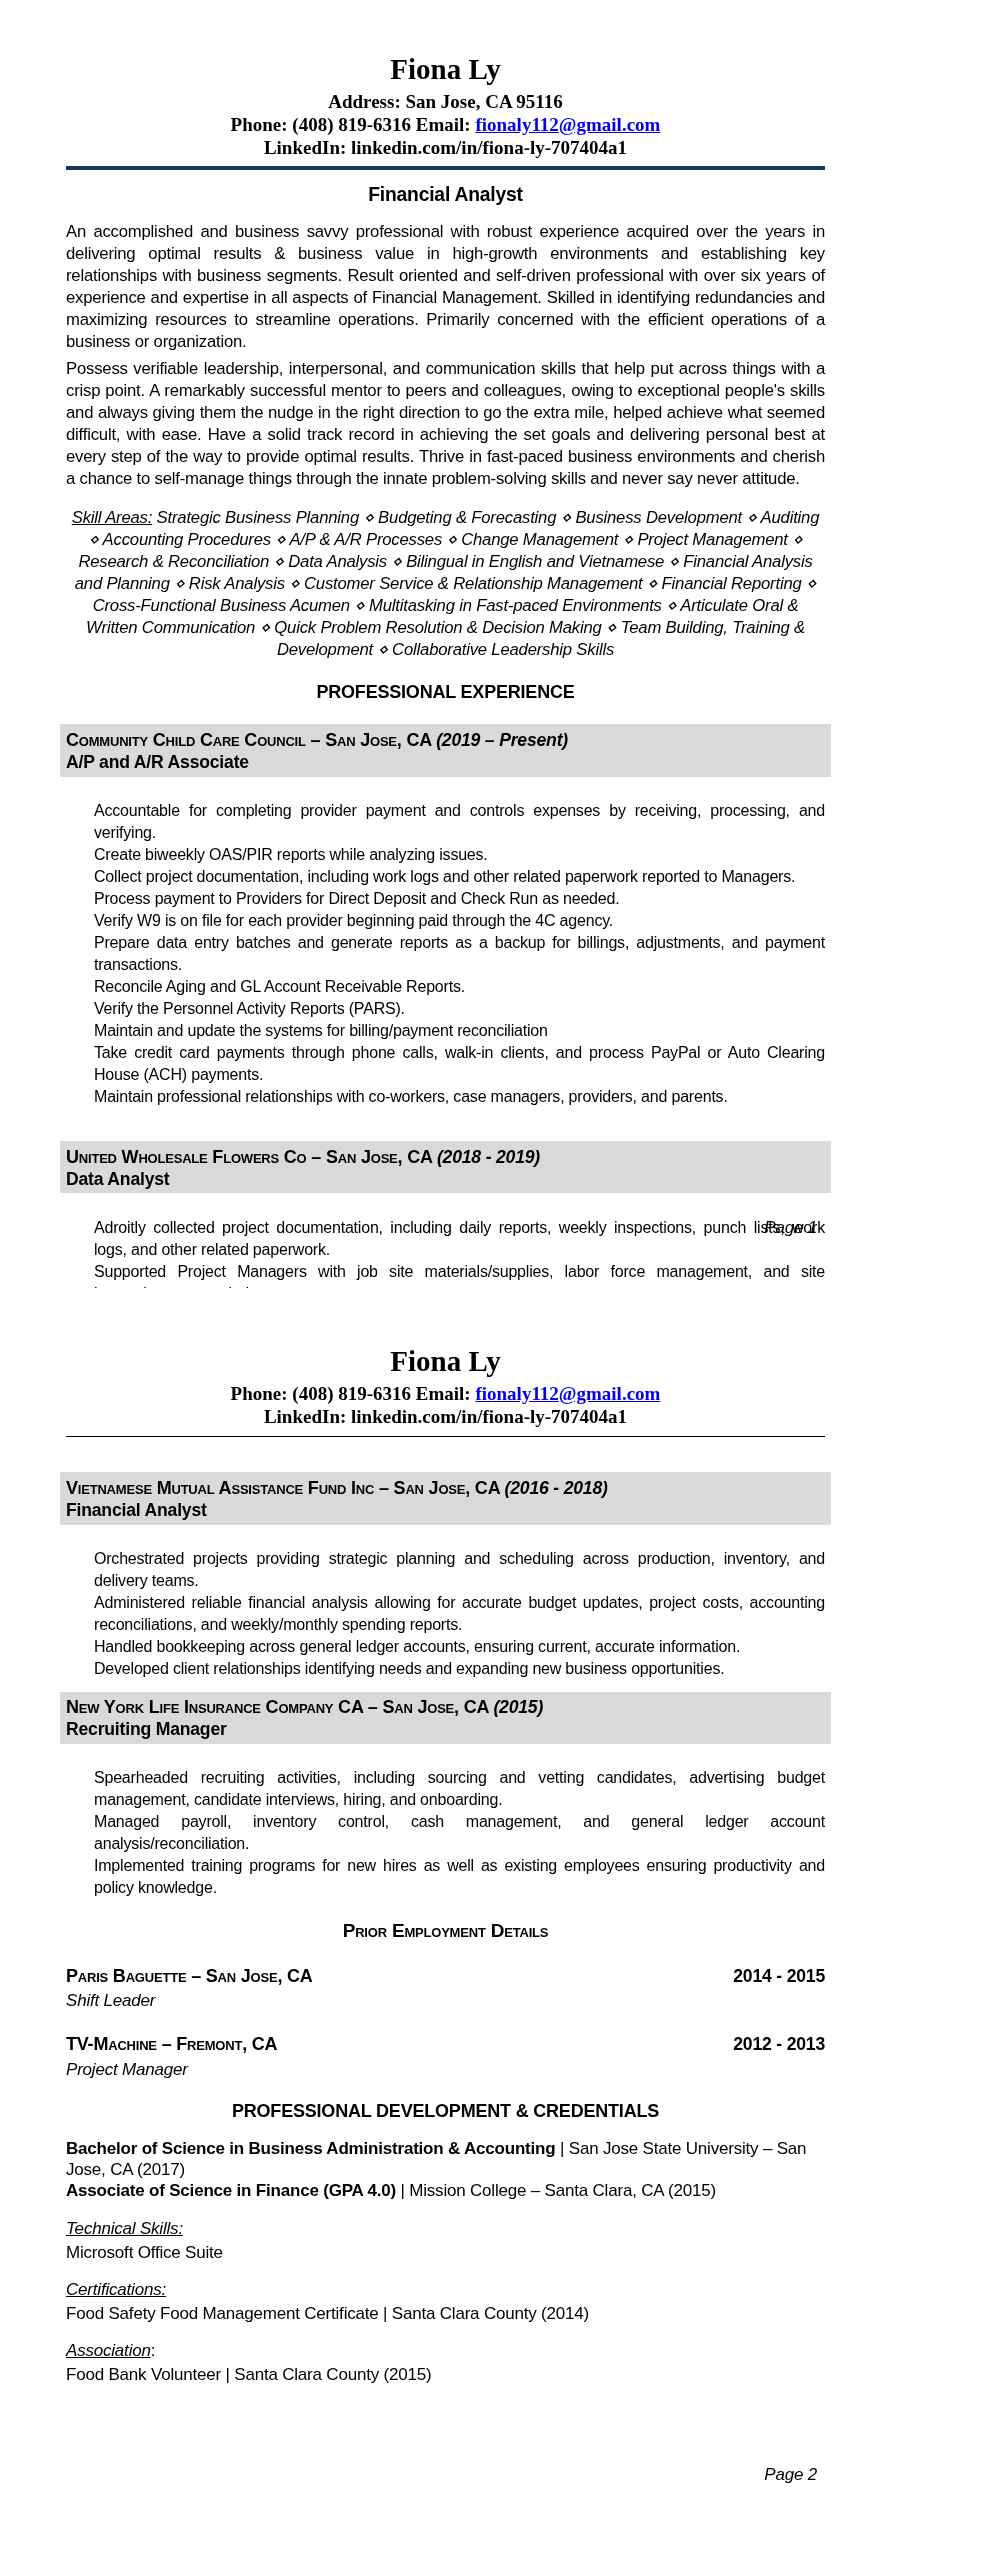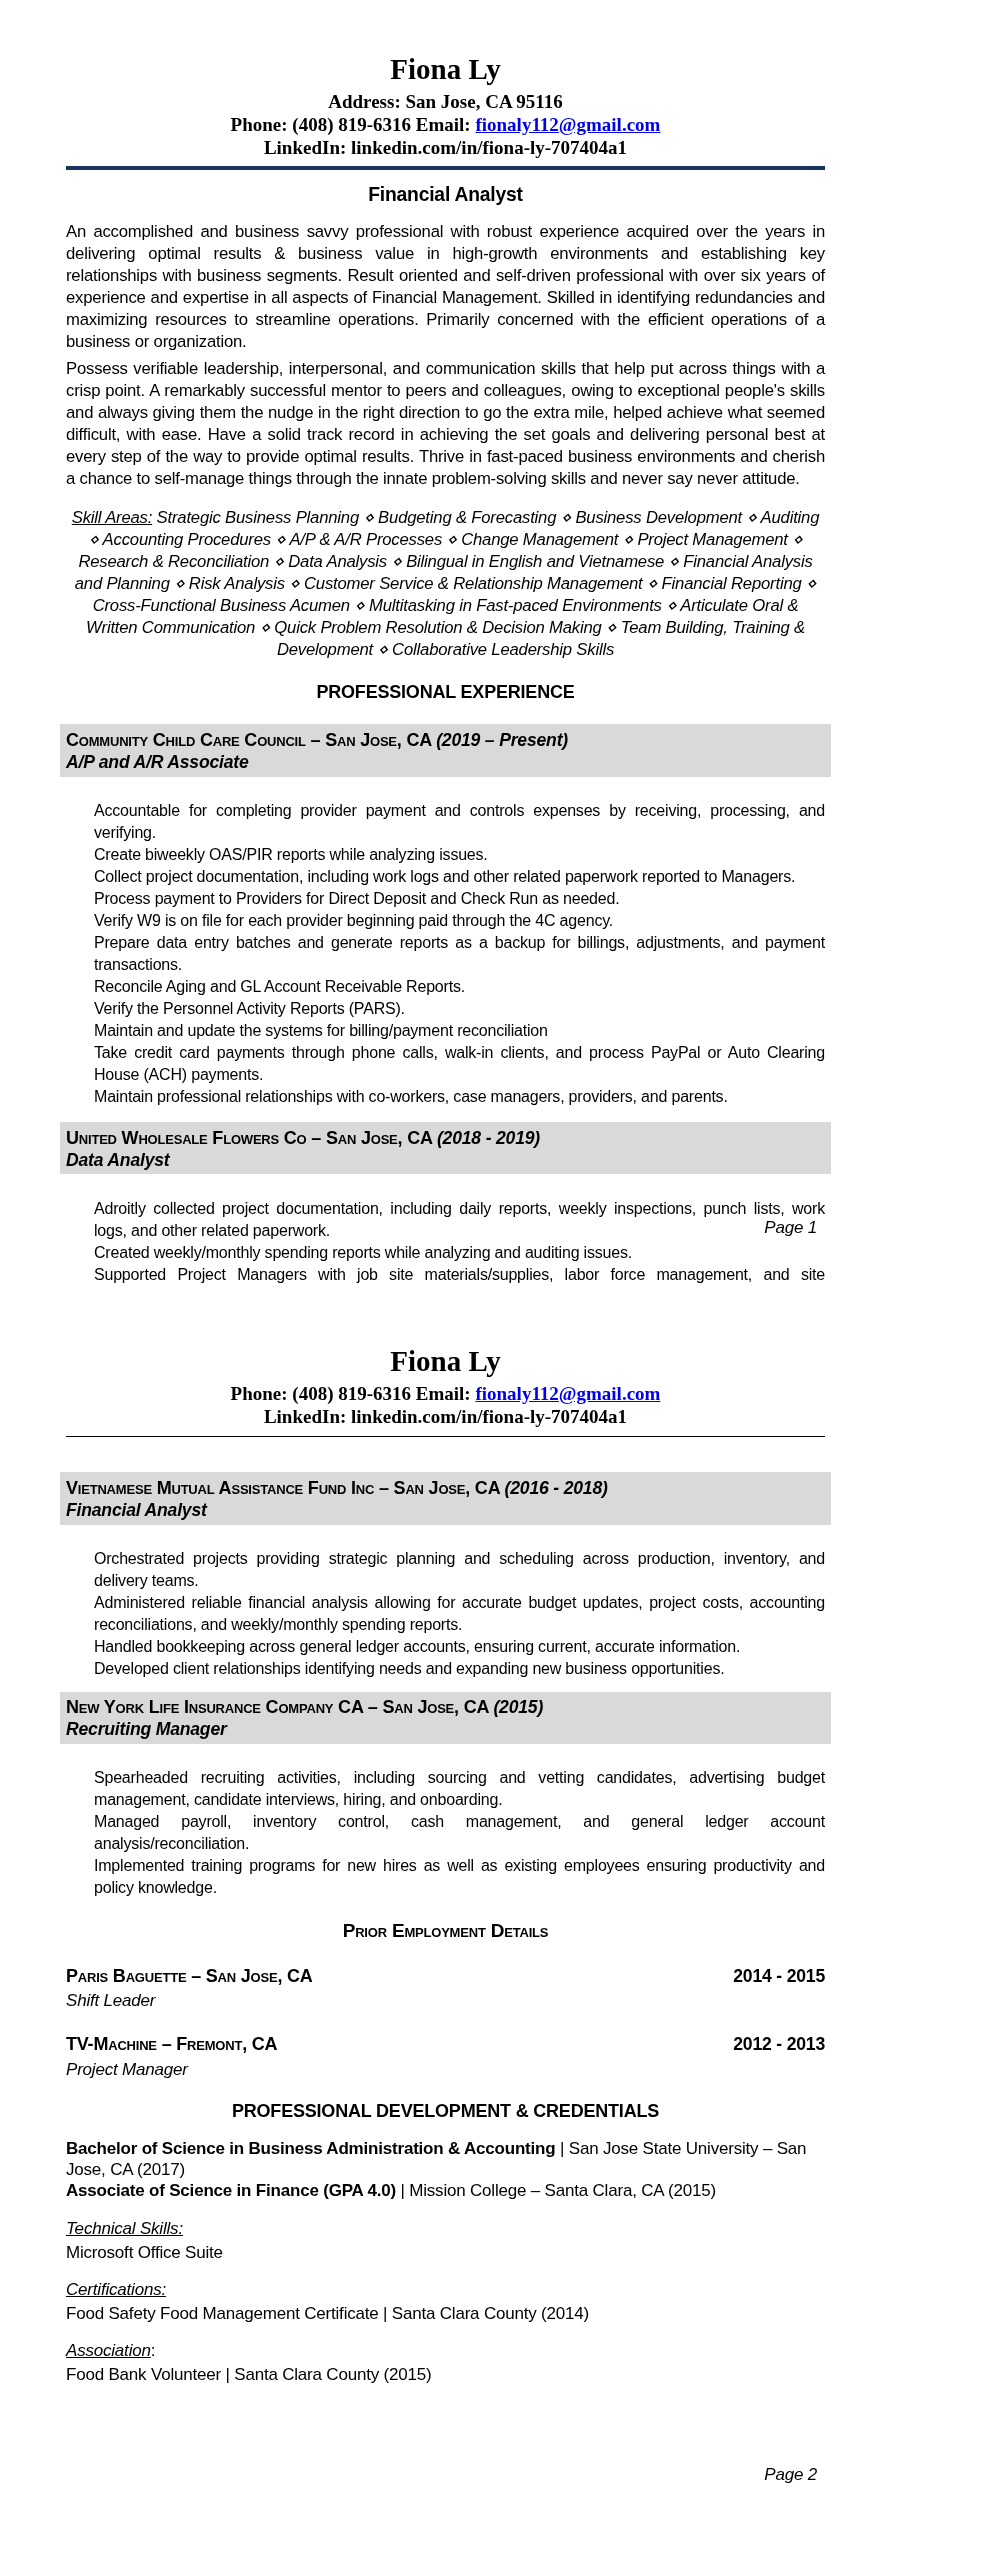--- a/index.html
+++ b/index.html
@@ -17,24 +17,24 @@
   
   .doc-title { font-size:19.3px; font-weight:700; text-align:center; margin-top:14px; letter-spacing:-0.2px; }
   .para { font-size:16.7px; line-height:22px; text-align:justify; letter-spacing:-0.2px; }
   .mt26 { margin-top:15px; } .mt8 { margin-top:4.7px; }
   .skills { font-size:16.7px; line-height:22px; font-style:italic; text-align:center;
             margin-top:17.6px; letter-spacing:-0.2px; }
   .skills-label { font-weight:400; text-decoration:underline; }
   .sec-head { font-size:18px; font-weight:700; text-align:center; margin-top:21px; letter-spacing:-0.2px; }
   .sec-head.smallcaps { font-variant:small-caps; font-size:19px; }
   .band { background:#d9d9d9; margin:21px -5.9px 0 -5.9px; padding:4.7px 5.9px 3.5px 5.9px; }
-  .band.mt56 { margin-top:14px; } .band.mt60 { margin-top:35px; } .band.mt20 { margin-top:11.7px; }
+  .band.mt56 { margin-top:33px; } .band.mt60 { margin-top:35px; } .band.mt20 { margin-top:11.7px; }
   .company { font-weight:700; font-variant:small-caps; font-size:18px; line-height:22px; letter-spacing:-0.2px; }
   .dates-inline { font-weight:700; font-style:italic; font-variant:normal; font-size:17.6px; }
-  .role { font-weight:700; font-style:italic; font-size:17.6px; line-height:22px; letter-spacing:-0.2px; }
+  .role { font-weight:700; font-size:17.6px; line-height:22px; letter-spacing:-0.2px; }
   .bullets { list-style:none; margin:23.4px 0 0 0; padding:0 0 0 28px; }
   .bullets li { font-size:16px; line-height:22px; text-align:justify; letter-spacing:-0.2px; }
   .prior-row { display:flex; justify-content:space-between; align-items:baseline; margin-top:23.4px; }
   .prior-row.tight { margin-top:23px; }
   .prior-company { font-weight:700; font-variant:small-caps; font-size:18px; letter-spacing:-0.2px; }
   .prior-dates { font-weight:700; font-size:17.6px; letter-spacing:-0.2px; }
   .prior-role { font-style:italic; font-size:17px; margin-top:4.7px; letter-spacing:-0.2px; }
   .edu { margin-top:16.4px; font-size:17px; line-height:21px; letter-spacing:-0.2px; }
   .edu .degree { font-weight:700; }
   .cred-label { margin-top:17.6px; font-size:17px; font-style:italic; letter-spacing:-0.2px; }
@@ -80,21 +80,20 @@
     <li>Take credit card payments through phone calls, walk-in clients, and process PayPal or Auto Clearing House (ACH) payments.</li>
     <li>Maintain professional relationships with co-workers, case managers, providers, and parents.</li>
   </ul>
 
   <div class="band mt56">
     <div class="company"><span>United Wholesale Flowers Co – San Jose, CA</span> <span class="dates-inline">(2018 - 2019)</span></div>
     <div class="role">Data Analyst</div>
   </div>
   <ul class="bullets">
     <li>Adroitly collected project documentation, including daily reports, weekly inspections, punch lists, work logs, and other related paperwork.</li>
-    <li>Created weekly/monthly spending reports while analyzing and auditing issues.</li>
     <li>Supported Project Managers with job site materials/supplies, labor force management, and site inspections as needed.</li>
   </ul>
 
   <div class="page-footer footer-1">Page 1</div>
 </div>
 
 <div class="page" style="padding-top:56px;">
   <div class="name">Fiona Ly</div>
   <div class="contact-line"><span>Phone: (408) 819-6316 Email: </span><a class="email-link">fionaly112@gmail.com</a></div>
   <div class="contact-line">LinkedIn: linkedin.com/in/fiona-ly-707404a1</div>

